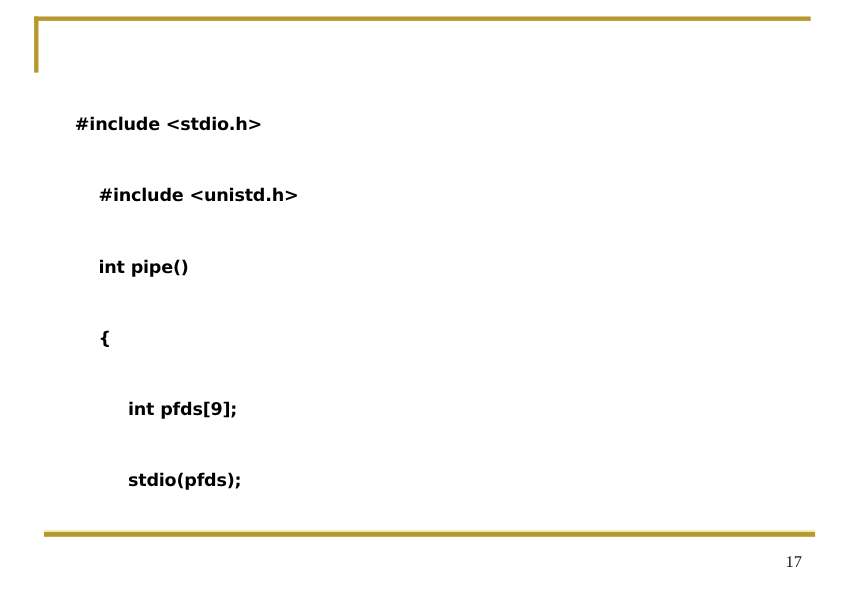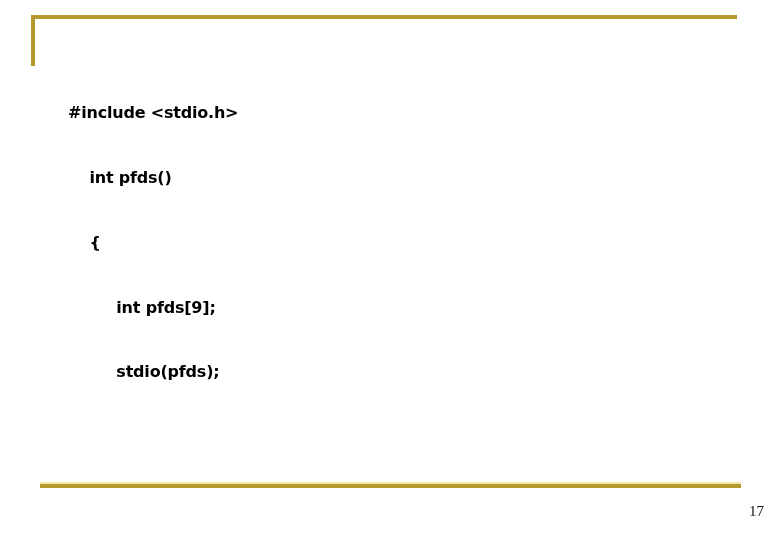--- a/index.html
+++ b/index.html
@@ -64,35 +64,35 @@
     white-space: pre;
     min-height: 21.6px;
   }
   .page-number {
     position: absolute;
     left: 714px;
     top: 503px;
     font-family: "Liberation Serif", serif;
     font-size: 15px;
     color: #111111;
-    margin-left: 35px;
   }
 </style>
 </head>
 <body>
 
 <div class="slide">
 
   <div class="top-line"></div>
   <div class="left-line"></div>
   <div class="bottom-line"></div>
 
   <div class="code-block">
     <div class="code-line">#include &lt;stdio.h&gt;</div>
-    <div class="code-line">    int pfds()</div>
+    <div class="code-line">    #include &lt;unistd.h&gt;</div>
+    <div class="code-line">    int pipe()</div>
     <div class="code-line">    {</div>
     <div class="code-line">         int pfds[9];</div>
     <div class="code-line">         stdio(pfds);</div>
     
     
     
     
     
     
     

